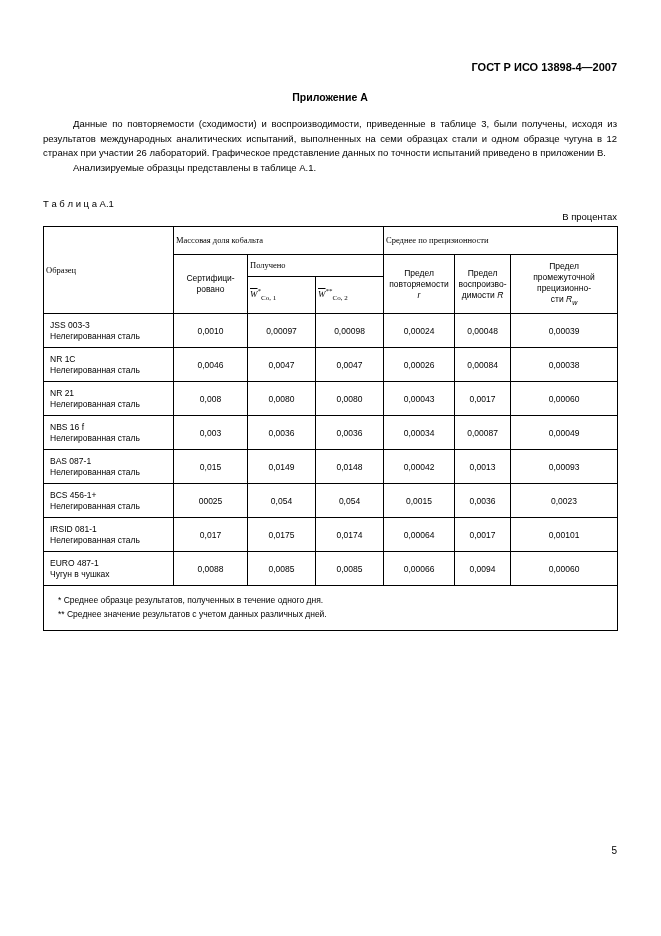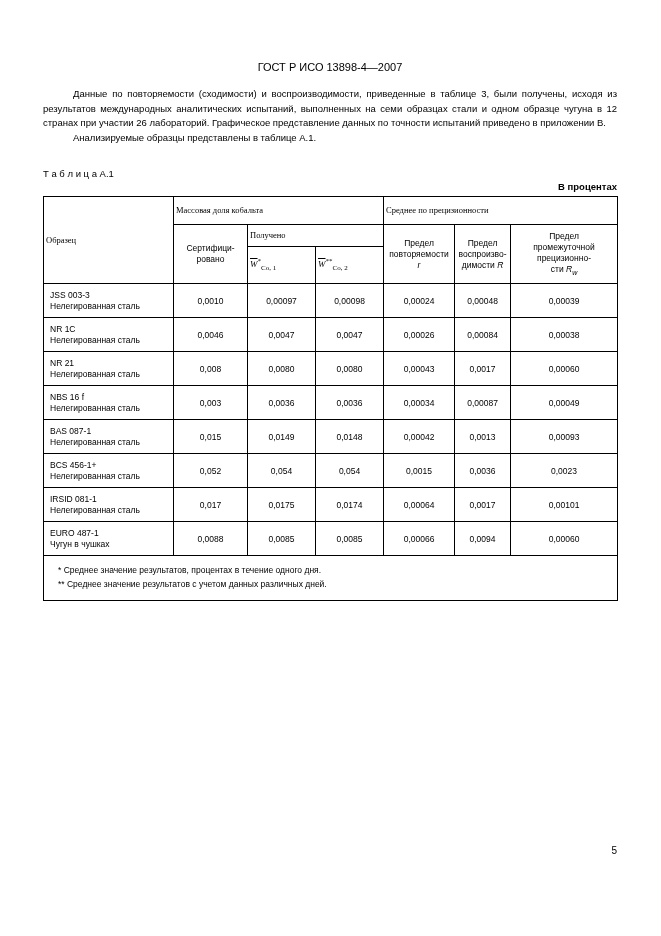--- a/index.html
+++ b/index.html
@@ -4,34 +4,34 @@
 <style>
   * { margin:0; padding:0; box-sizing:border-box; }
   html,body { background:#fff; }
   body {
     width:661px; height:936px; position:relative;
     font-family:"Liberation Sans", sans-serif; color:#000;
     -webkit-font-smoothing:antialiased;
   }
   .page { padding:60px 44px 0 43px; }
 
-  .doc-code { text-align:center; font-weight:normal; font-size:11px; line-height:14px; }
+  .doc-code { text-align:right; font-weight:bold; font-size:11px; line-height:14px; }
 
   .annex-title { text-align:center; font-weight:bold; font-size:10.5px; line-height:14px; margin-top:16px; }
   .annex-sub   { text-align:center; font-weight:bold; font-size:10.5px; line-height:14px; }
 
   .section-title { text-align:center; font-weight:bold; font-size:10.5px; line-height:14px; margin-top:36px; }
 
   .para { font-size:9.5px; line-height:14.5px; text-align:justify; margin-top:13px; }
   .para .indent { display:inline-block; width:30px; }
   .para2 { font-size:9.5px; line-height:14.5px; margin-top:0; }
   .para2 .indent { display:inline-block; width:30px; }
 
   .table-label { font-size:9.5px; margin-top:23px; }
-  .units-note  { font-size:9.5px; text-align:right; margin-top:2px;font-weight:bold; }
+  .units-note  { font-size:9.5px; text-align:right; margin-top:2px; }
 
   table.data { border-collapse:collapse; table-layout:fixed; width:574px; margin-top:4px; }
   table.data td { border:1px solid #000; font-size:8.5px; vertical-align:middle; }
 
   .c  { text-align:center; }
   .prel { white-space:pre-line; line-height:11px; padding:2px 2px; }
   .hdr { text-align:left; line-height:11px; padding:2px 2px;font-family:Liberation Serif, serif; }
   .sym { font-style:italic; }
   .wsym { font-style:italic; text-decoration:overline; font-size:9px; }
   .ss { font-size:7px; }
@@ -51,20 +51,21 @@
 
   .page-number { position:absolute; top:845px; right:44px; font-size:10px; }
 </style>
 </head>
 <body>
 
 <div class="page">
 
   <div class="doc-code">ГОСТ Р ИСО 13898-4—2007</div>
 
+  <div class="annex-title">Приложение А</div>
 
 
   <div class="para"><span class="indent"></span><span>Данные по повторяемости (сходимости) и воспроизводимости, приведенные в таблице 3, были получены, исходя из результатов международных аналитических испытаний, выполненных на семи образцах стали и одном образце чугуна в 12 странах при участии 26 лабораторий. Графическое представление данных по точности испытаний приведено в приложении В.</span></div>
   <div class="para2"><span class="indent"></span><span>Анализируемые образцы представлены в таблице А.1.</span></div>
 
   <div class="table-label">Т а б л и ц а  А.1</div>
   <div class="units-note">В процентах</div>
 
   <table class="data">
     <colgroup>
@@ -160,21 +161,21 @@
         <td class="v">0,0148</td>
         <td class="v">0,00042</td>
         <td class="v">0,0013</td>
         <td class="v">0,00093</td>
       </tr>
       <tr class="dr">
         <td class="s">
             <div class="sn">BCS 456-1+</div>
             <div class="st">Нелегированная сталь</div>
           </td>
-        <td class="v">0,052</td>
+        <td class="v">00025</td>
         <td class="v">0,054</td>
         <td class="v">0,054</td>
         <td class="v">0,0015</td>
         <td class="v">0,0036</td>
         <td class="v">0,0023</td>
       </tr>
       <tr class="dr">
         <td class="s">
             <div class="sn">IRSID 081-1</div>
             <div class="st">Нелегированная сталь</div>
@@ -194,21 +195,21 @@
         <td class="v">0,0088</td>
         <td class="v">0,0085</td>
         <td class="v">0,0085</td>
         <td class="v">0,00066</td>
         <td class="v">0,0094</td>
         <td class="v">0,00060</td>
       </tr>
 
       <tr>
         <td class="foot" colspan="7">
-          <div class="fl">* Среднее значение результатов, процентах в течение одного дня.</div>
+          <div class="fl">* Среднее образце результатов, полученных в течение одного дня.</div>
           <div class="fl">** Среднее значение результатов с учетом данных различных дней.</div>
         </td>
       </tr>
     </tbody>
   </table>
 
 </div>
 
 <div class="page-number">5</div>
 

